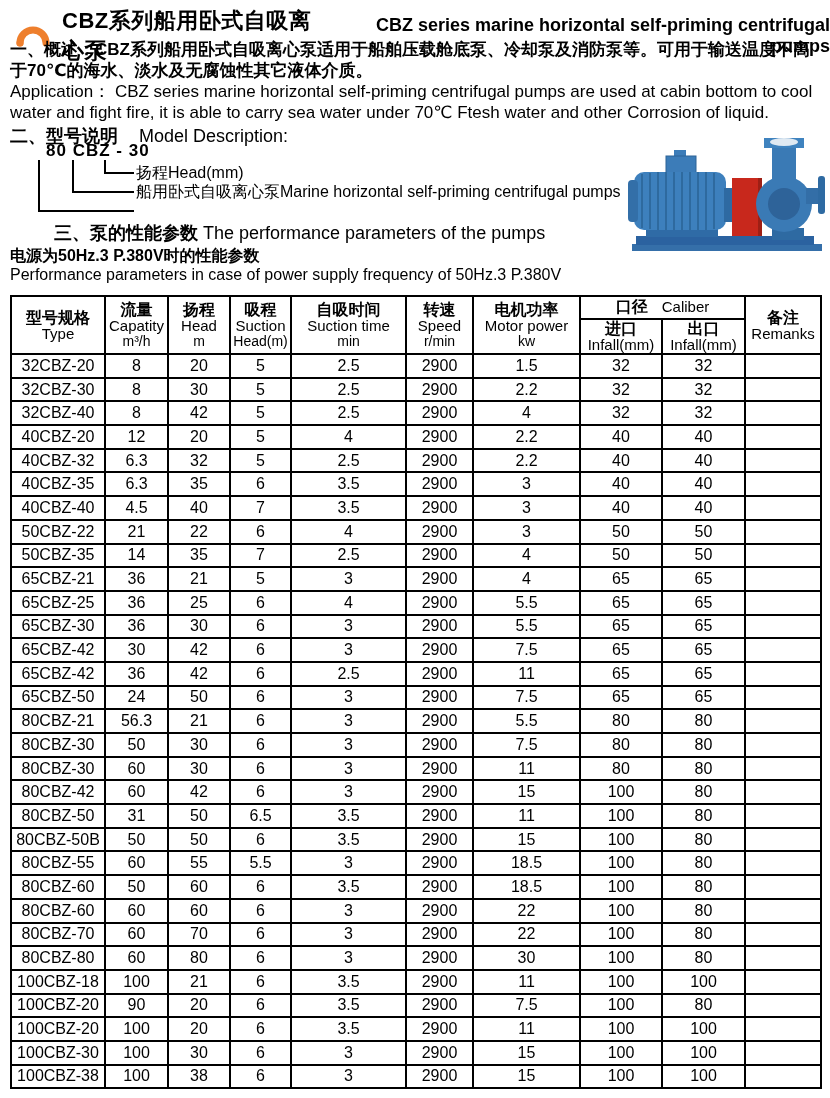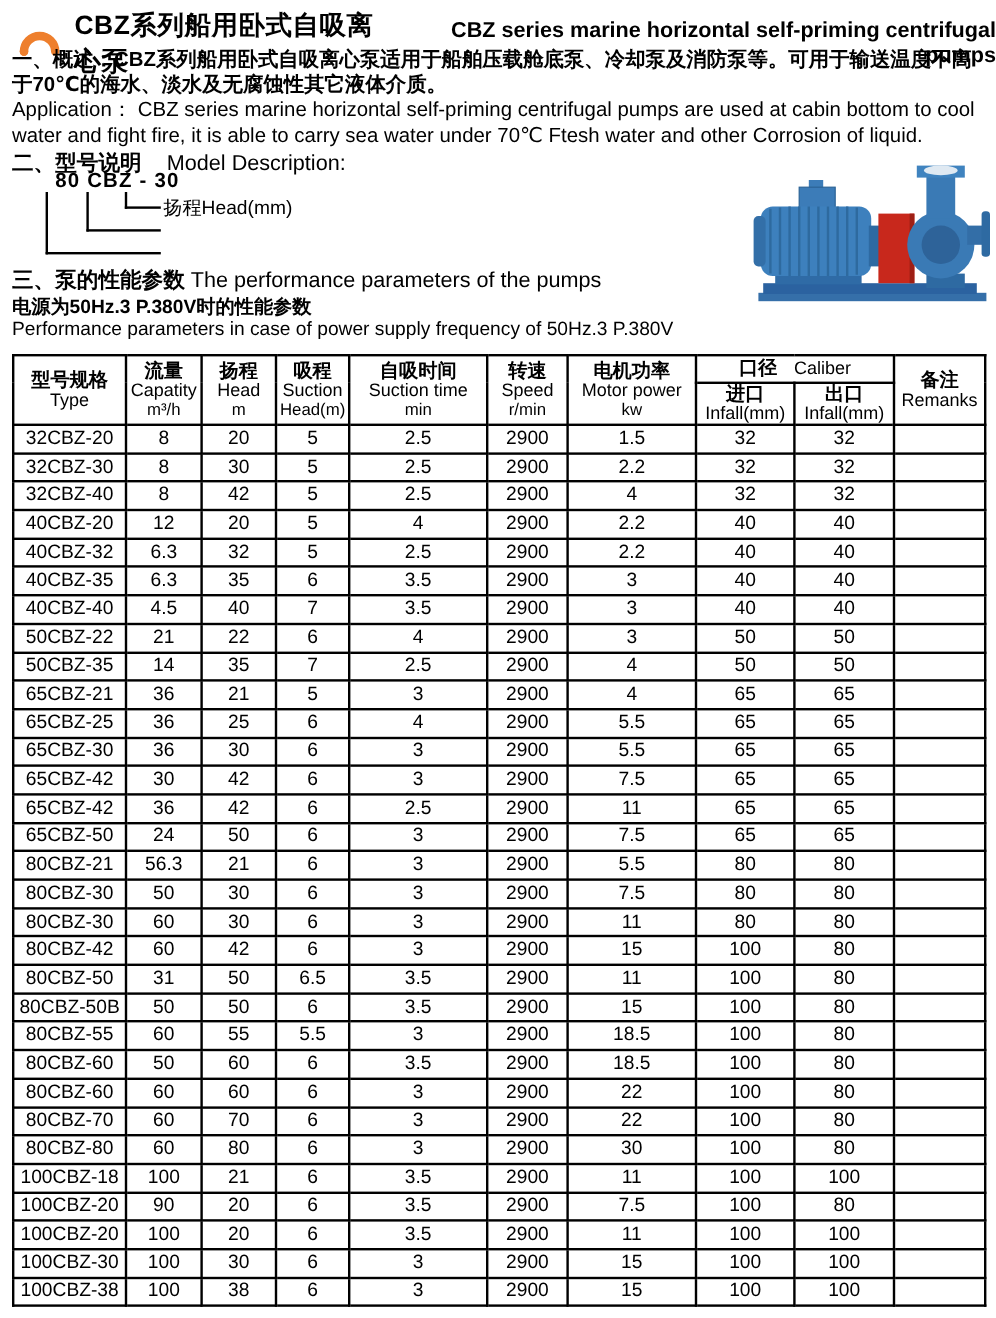--- a/index.html
+++ b/index.html
@@ -26,21 +26,21 @@
   .conn{position:absolute;border-left:2px solid #000;border-bottom:2px solid #000;}
   .c1{left:104px;top:160px;width:28px;height:12px;}
   .c2{left:72px;top:160px;width:60px;height:31px;}
   .c3{left:38px;top:160px;width:94px;height:50px;}
   .dlabel{position:absolute;left:136px;font-size:16px;white-space:nowrap;font-weight:500;}
   .l1{top:163px;}
   .l2{top:182px;}
   .l3{top:201px;}
 
   .h3{position:absolute;left:10px;top:221px;font-size:18px;}
-  .h3 .zh{font-weight:700;}
+  .h3 .zh{font-weight:700;margin-left:44px;}
   .h3 .en{font-weight:400;}
   .note-zh{position:absolute;left:10px;top:246px;font-size:16px;font-weight:600;}
   .note-en{position:absolute;left:10px;top:266px;font-size:16px;}
 
   
   .pump{position:absolute;left:616px;top:132px;width:212px;height:132px;}
 
   
   table.perf{position:absolute;left:10px;top:295px;width:810px;border-collapse:collapse;
              table-layout:fixed;}
@@ -75,20 +75,21 @@
   <div class="h2">
     <span class="zh">二、型号说明</span><span class="en"> Model Description:</span>
   </div>
 
   <div class="diagram">
     <div class="code">80  CBZ - 30</div>
     <div class="conn c1"></div>
     <div class="conn c2"></div>
     <div class="conn c3"></div>
     <div class="dlabel l1">扬程Head(mm)</div>
+    <div class="dlabel l2">船用卧式自吸离心泵Marine horizontal self-priming centrifugal pumps</div>
   </div>
 
   <svg class="pump" viewBox="0 0 212 132">
 
     <rect x="16" y="112" width="190" height="7" fill="#356fa9"></rect>
     <rect x="20" y="104" width="178" height="9" fill="#2b62a0"></rect>
 
     <rect x="30" y="95" width="72" height="10" fill="#2f6ba6"></rect>
 
     <rect x="58" y="18" width="12" height="8" fill="#3c7cb8"></rect>

